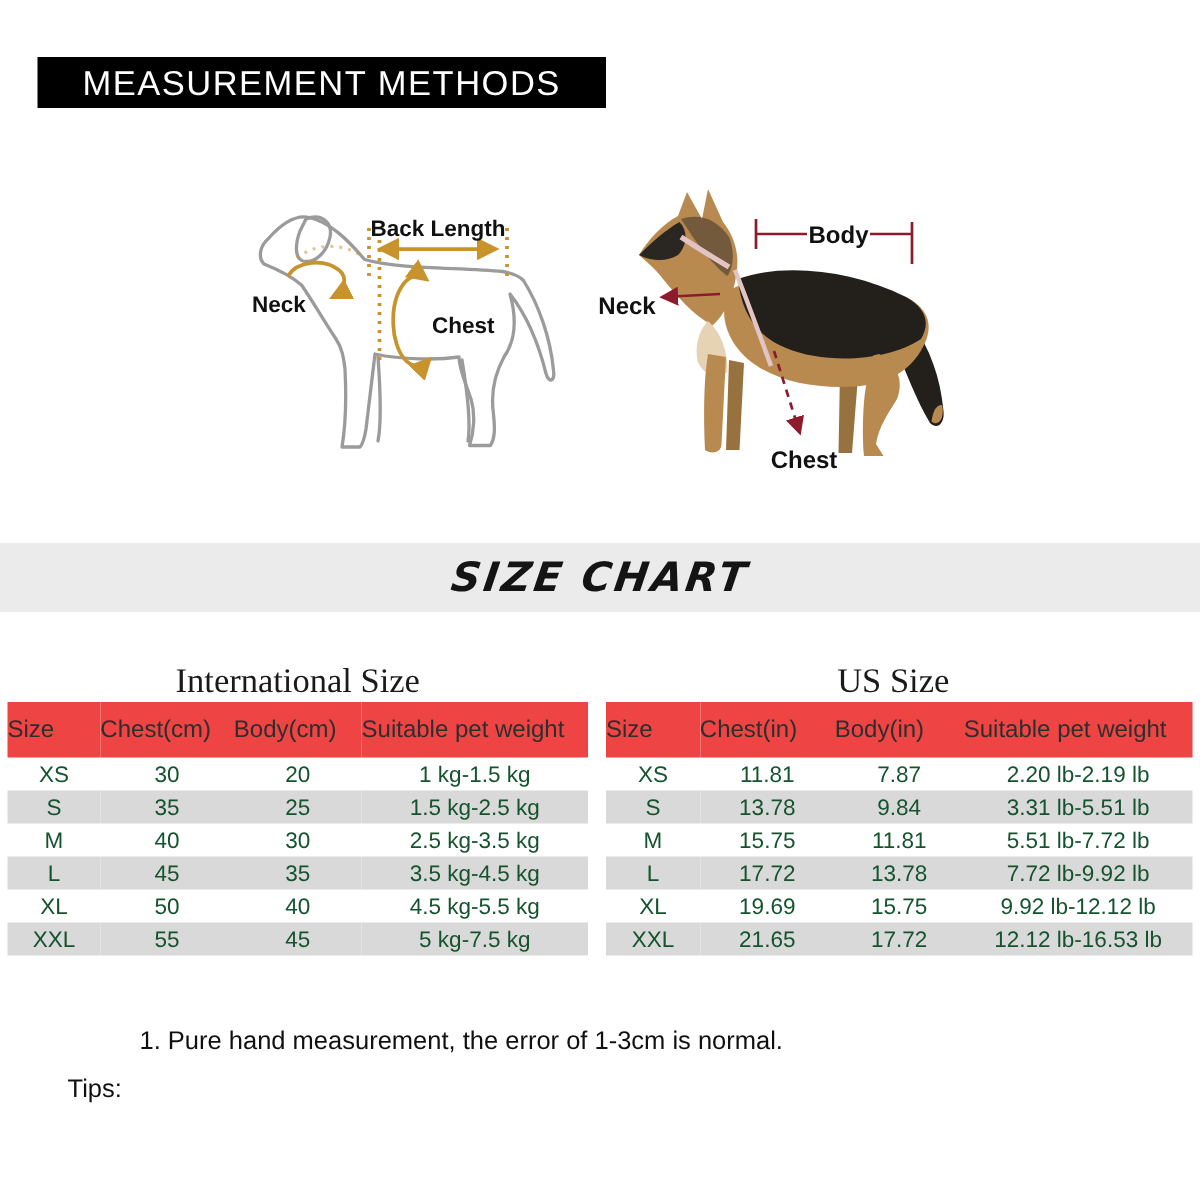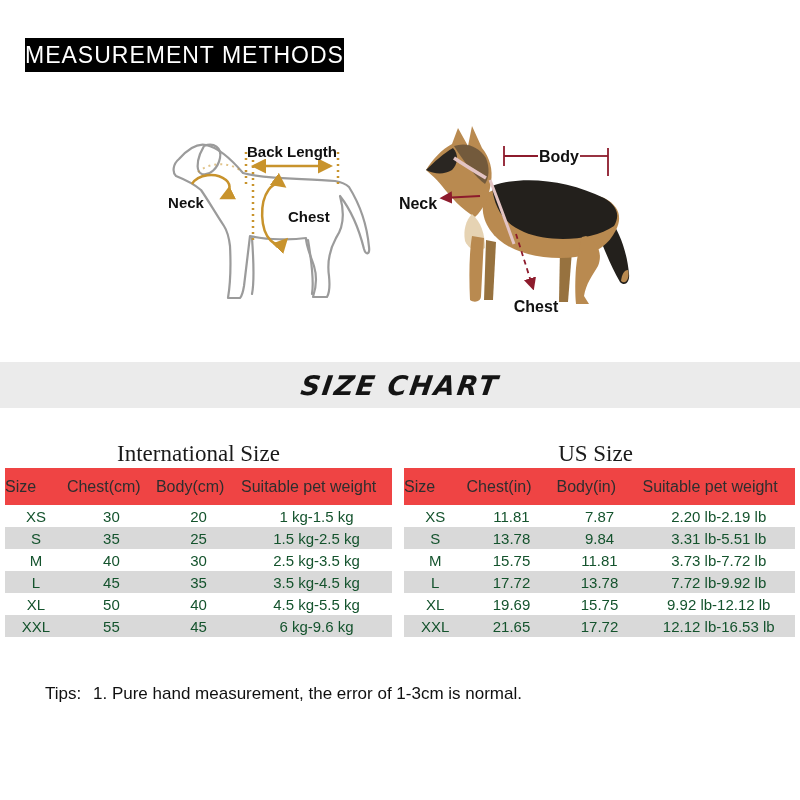--- a/index.html
+++ b/index.html
@@ -5,21 +5,21 @@
   * { margin:0; padding:0; box-sizing:border-box; }
   html,body { background:#fff; }
   .page {
     position:relative; width:800px; height:800px; background:#ffffff;
     font-family:"Liberation Sans", sans-serif; overflow:hidden;
   }
   
   .banner {
     position:absolute; left:25px; top:38px; height:34px;
     background:#000; color:#fff; font-size:23px; line-height:34px;
-    padding:0 0; letter-spacing:1px; white-space:nowrap;
+    padding:0 30px; letter-spacing:1px; white-space:nowrap;
   }
   
   .sketch-fig { position:absolute; left:140px; top:126px; }
   .photo-fig  { position:absolute; left:392px; top:118px; }
   .diagram-label { font-family:"Liberation Sans",sans-serif; font-weight:bold; fill:#111; }
   
   .band {
     position:absolute; left:0; top:362px; width:800px; height:46px;
     background:#ebebeb; display:flex; align-items:center; justify-content:center;
   }
@@ -49,21 +49,21 @@
     height:22px; font-size:15px; color:#14532d; text-align:center; white-space:nowrap;
   }
   .size-table tbody tr:nth-child(even) { background:#d9d9d9; }
   .size-table col.c-size  { width:16%; }
   .size-table col.c-chest { width:23%; }
   .size-table col.c-body  { width:22%; }
   .size-table col.c-wt    { width:39%; }
   
   .tips { position:absolute; left:45px; top:681px; color:#101010; }
   .tip-line { display:flex; font-size:17px; line-height:26px; }
-  .tip-prefix { width:48px; flex:0 0 48px; }
+  .tip-prefix { width:48px; flex:0 0 48px;margin-top:32px; }
 </style>
 </head>
 <body>
 
 <div class="page">
 
   <div class="banner">MEASUREMENT METHODS</div>
 
   <svg class="sketch-fig" width="260" height="200" viewBox="0 0 260 200">
     <defs>
@@ -203,21 +203,21 @@
       <tr>
         <td>XL</td>
         <td>50</td>
         <td>40</td>
         <td>4.5 kg-5.5 kg</td>
       </tr>
       <tr>
         <td>XXL</td>
         <td>55</td>
         <td>45</td>
-        <td>6 kg-9.6 kg</td>
+        <td>5 kg-7.5 kg</td>
       </tr>
     </tbody>
   </table>
 
   <table class="size-table t-right">
     <colgroup>
         <col class="c-size">
         <col class="c-chest">
         <col class="c-body">
         <col class="c-wt">
@@ -240,21 +240,21 @@
       <tr>
         <td>S</td>
         <td>13.78</td>
         <td>9.84</td>
         <td>3.31 lb-5.51 lb</td>
       </tr>
       <tr>
         <td>M</td>
         <td>15.75</td>
         <td>11.81</td>
-        <td>3.73 lb-7.72 lb</td>
+        <td>5.51 lb-7.72 lb</td>
       </tr>
       <tr>
         <td>L</td>
         <td>17.72</td>
         <td>13.78</td>
         <td>7.72 lb-9.92 lb</td>
       </tr>
       <tr>
         <td>XL</td>
         <td>19.69</td>

